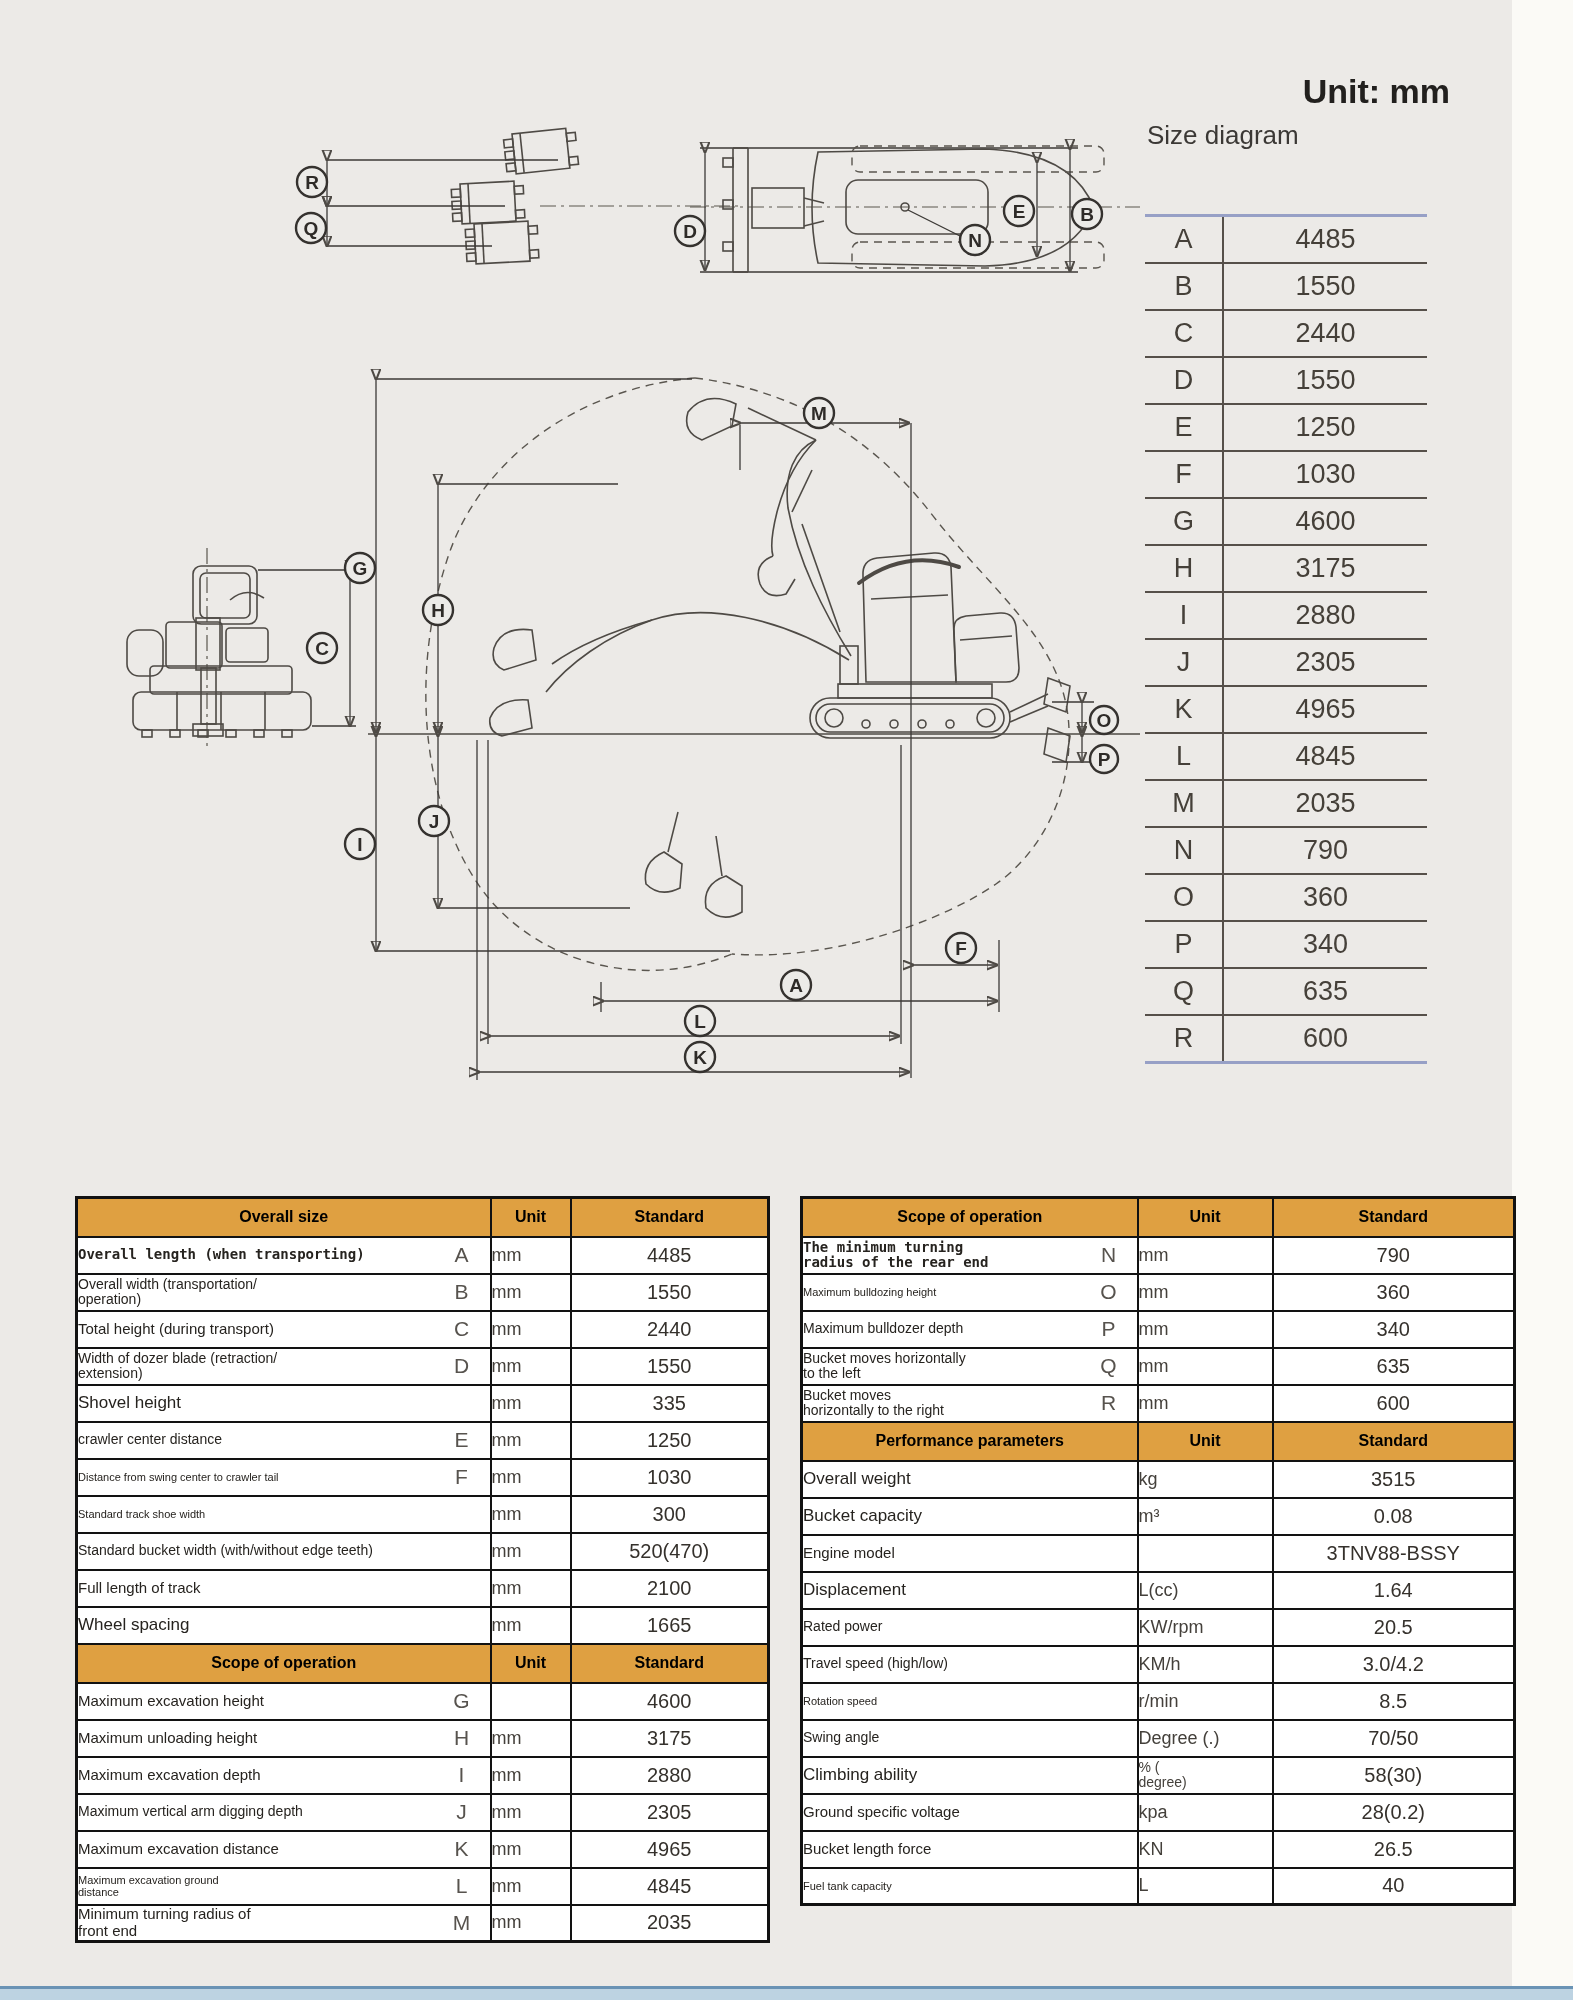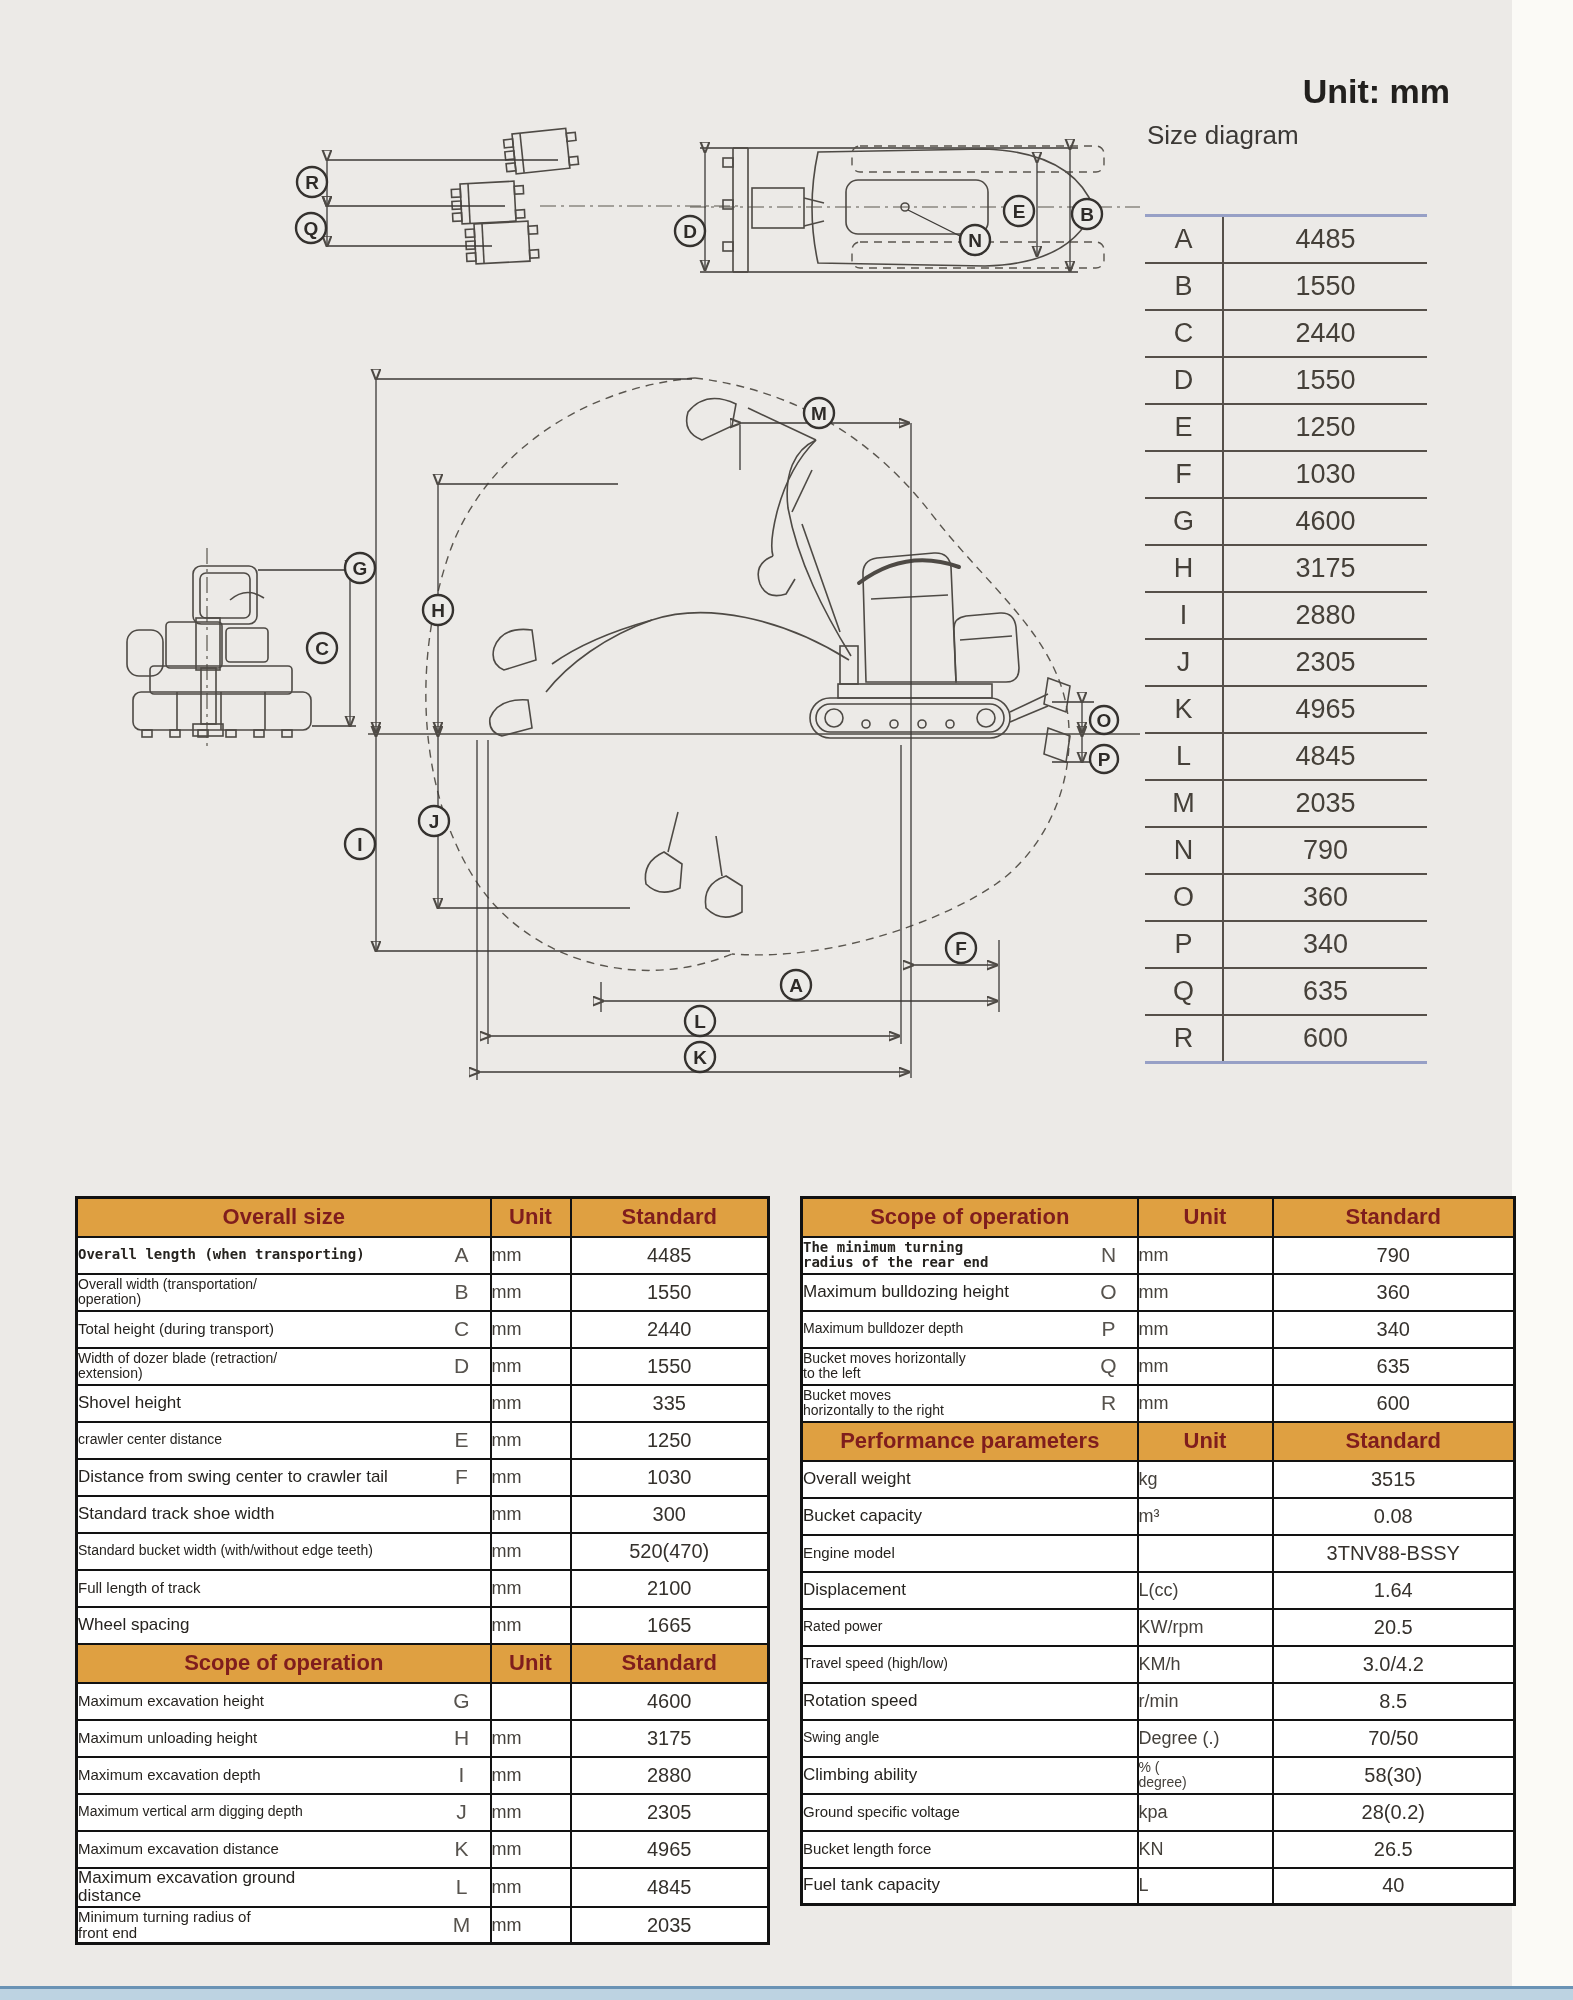--- a/index.html
+++ b/index.html
@@ -35,26 +35,26 @@
                 font-size:19px;font-weight:bold;text-anchor:middle;}
 
   
   table.spec{position:absolute;border-collapse:collapse;background:#fff;
              border:3px solid #121212;table-layout:fixed;}
   table.spec.left{left:75px;top:1196px;width:692px;}
   table.spec.right{left:800px;top:1196px;width:713px;}
   table.spec td,table.spec th{border:2px solid #121212;padding:0;}
   table.spec tr{height:37px;}
   table.spec tr.hdr{height:39px;}
-  table.spec th{background:#dfa041;font-size:22px;font-weight:bold;color:#7f1d1d;text-align:center;}
+  table.spec th{background:#dfa041;font-size:16px;font-weight:bold;color:#000000;text-align:center;}
   .c-label{background:#fff;}
   .c-label .wrap{display:flex;align-items:center;}
   .lbl{flex:1 1 auto;font-size:15px;line-height:1.1;white-space:pre-line;color:#26231f;}
   .lbl.sm{font-size:14px;}
-  .lbl.xs{font-size:17px;}
+  .lbl.xs{font-size:11px;}
   .lbl.lg{font-size:17px;}
   .lbl.mono{font-family:"DejaVu Sans Mono",monospace;font-size:14px;font-weight:600;}
   .key{flex:0 0 56px;text-align:center;font-size:21px;color:#57534e;}
   .c-unit{text-align:left;font-size:18px;color:#44403b;white-space:pre-line;}
   .c-unit.multiline{font-size:14px;line-height:1.1;}
   .c-std{text-align:center;font-size:20px;color:#35312c;}
 </style>
 </head>
 <body>
 

